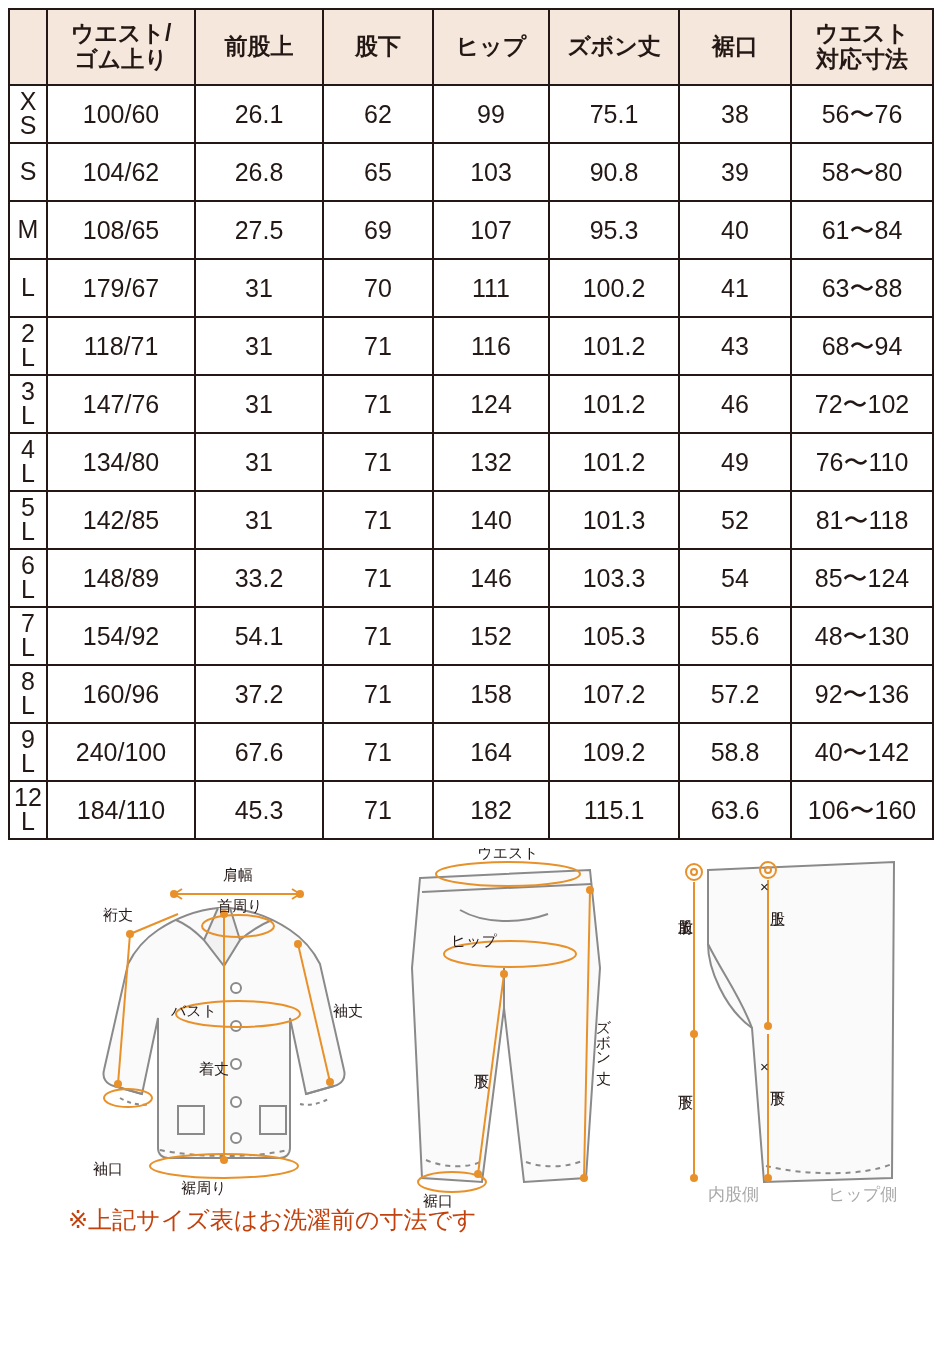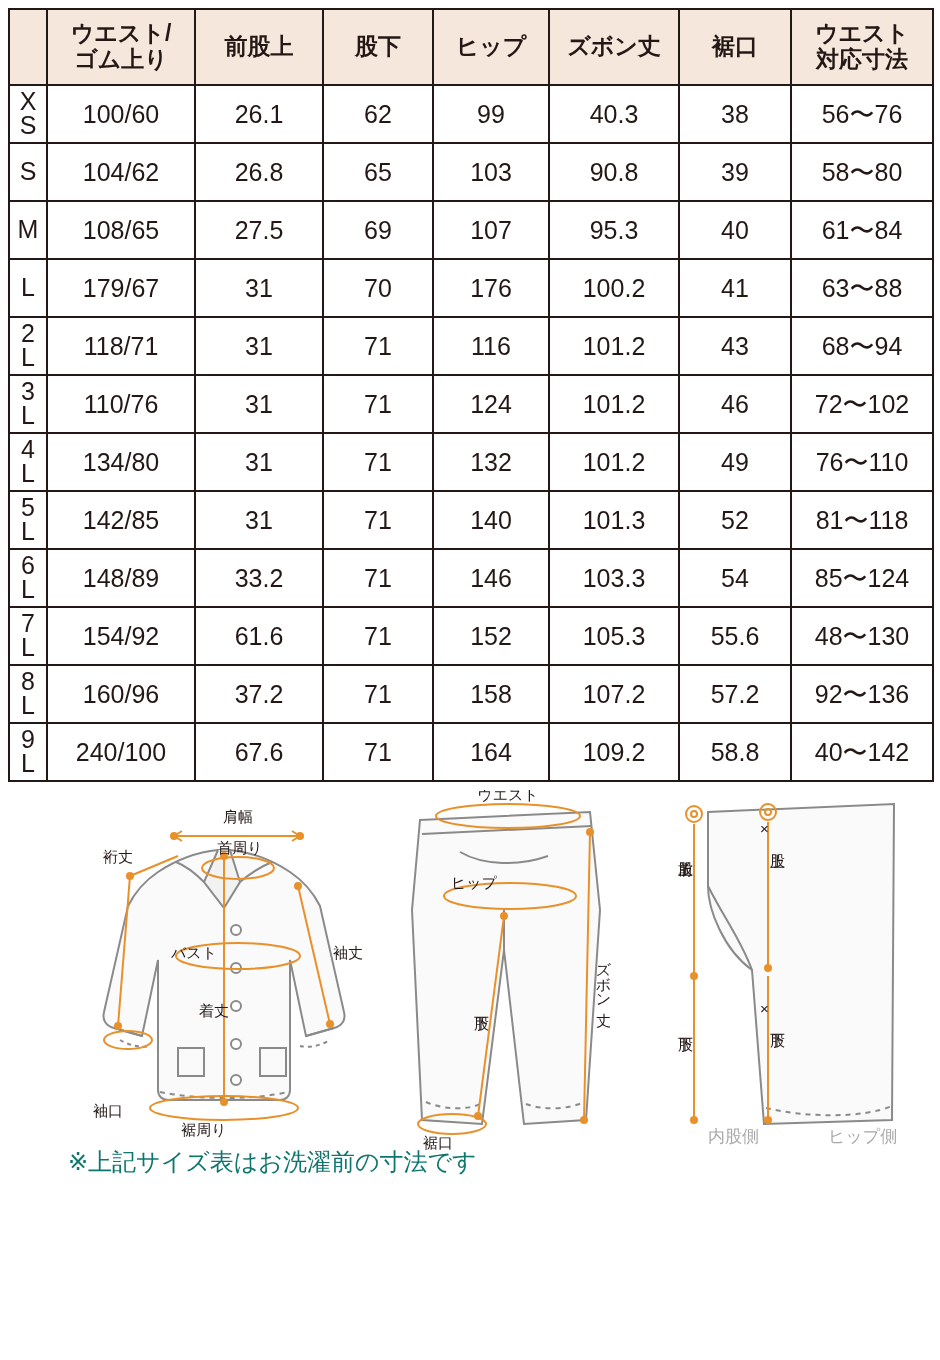--- a/index.html
+++ b/index.html
@@ -79,21 +79,21 @@
     margin: 8px 0 0 0;
   }
   .diagram svg {
     display: block;
   }
   .footnote {
     position: absolute;
     left: 60px;
     bottom: 2px;
     font-size: 24px;
-    color: #0f766e;
+    color: #c2410c;
     white-space: nowrap;
   }
 </style>
 </head>
 <body>
 
 <div class="page">
 
   <table class="size-table">
     <colgroup>
@@ -127,21 +127,21 @@
     <tbody id="table-body">
         <tr>
           <td class="size-label">
             <div>X</div>
             <div>S</div>
           </td>
           <td>100/60</td>
           <td>26.1</td>
           <td>62</td>
           <td>99</td>
-          <td>40.3</td>
+          <td>75.1</td>
           <td>38</td>
           <td>56〜76</td>
         </tr>
         <tr>
           <td class="size-label">S</td>
           <td>104/62</td>
           <td>26.8</td>
           <td>65</td>
           <td>103</td>
           <td>90.8</td>
@@ -156,21 +156,21 @@
           <td>107</td>
           <td>95.3</td>
           <td>40</td>
           <td>61〜84</td>
         </tr>
         <tr>
           <td class="size-label">L</td>
           <td>179/67</td>
           <td>31</td>
           <td>70</td>
-          <td>176</td>
+          <td>111</td>
           <td>100.2</td>
           <td>41</td>
           <td>63〜88</td>
         </tr>
         <tr>
           <td class="size-label">
             <div>2</div>
             <div>L</div>
           </td>
           <td>118/71</td>
@@ -179,21 +179,21 @@
           <td>116</td>
           <td>101.2</td>
           <td>43</td>
           <td>68〜94</td>
         </tr>
         <tr>
           <td class="size-label">
             <div>3</div>
             <div>L</div>
           </td>
-          <td>110/76</td>
+          <td>147/76</td>
           <td>31</td>
           <td>71</td>
           <td>124</td>
           <td>101.2</td>
           <td>46</td>
           <td>72〜102</td>
         </tr>
         <tr>
           <td class="size-label">
             <div>4</div>
@@ -232,21 +232,21 @@
           <td>103.3</td>
           <td>54</td>
           <td>85〜124</td>
         </tr>
         <tr>
           <td class="size-label">
             <div>7</div>
             <div>L</div>
           </td>
           <td>154/92</td>
-          <td>61.6</td>
+          <td>54.1</td>
           <td>71</td>
           <td>152</td>
           <td>105.3</td>
           <td>55.6</td>
           <td>48〜130</td>
         </tr>
         <tr>
           <td class="size-label">
             <div>8</div>
             <div>L</div>
@@ -264,20 +264,33 @@
             <div>9</div>
             <div>L</div>
           </td>
           <td>240/100</td>
           <td>67.6</td>
           <td>71</td>
           <td>164</td>
           <td>109.2</td>
           <td>58.8</td>
           <td>40〜142</td>
+        </tr>
+        <tr>
+          <td class="size-label">
+            <div>12</div>
+            <div>L</div>
+          </td>
+          <td>184/110</td>
+          <td>45.3</td>
+          <td>71</td>
+          <td>182</td>
+          <td>115.1</td>
+          <td>63.6</td>
+          <td>106〜160</td>
         </tr>
       </tbody>
   </table>
 
   <div class="diagram">
     <svg width="924" height="390" viewBox="0 0 924 390" xmlns="http://www.w3.org/2000/svg">
 
       <g fill="none" stroke="#8a8a8a" stroke-width="2">
 
         <path d="M210 60 C190 62 168 70 150 82 C135 92 126 104 120 116

